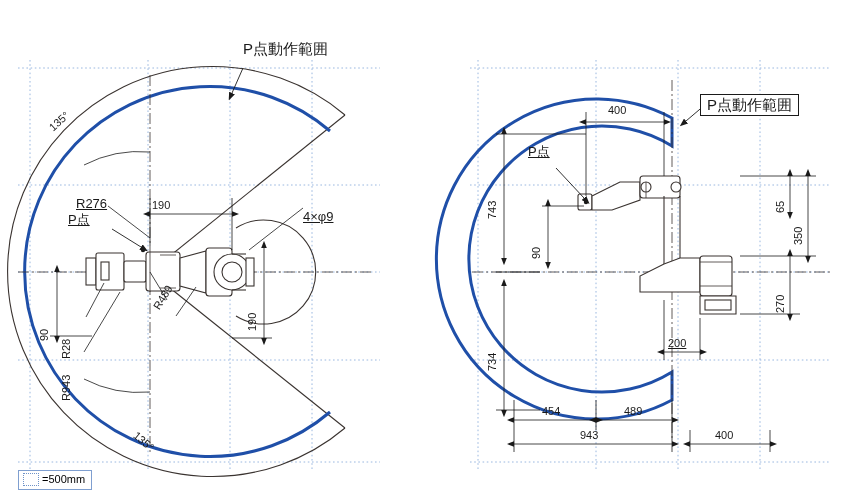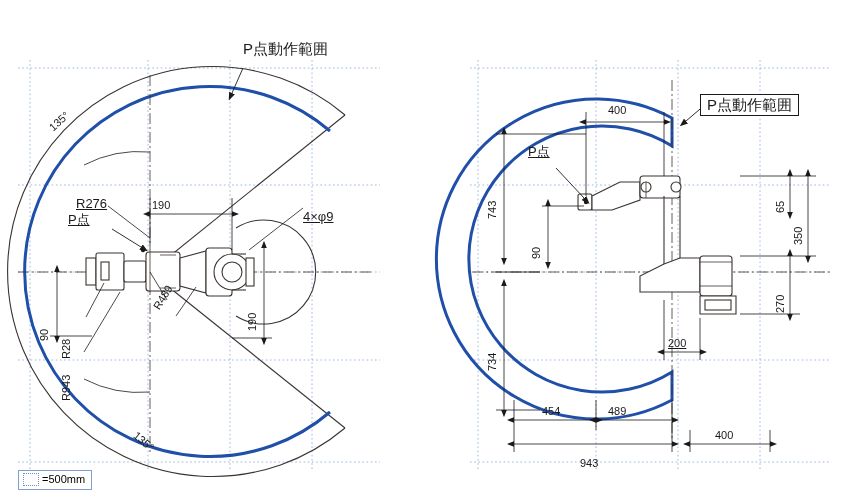--- a/index.html
+++ b/index.html
@@ -298,23 +298,23 @@
   <div class="lbl lbl-sm rot90" style="left:786px; top:202px;">65</div>
 
   <div class="lbl lbl-sm rot90" style="left:804px; top:234px;">350</div>
 
   <div class="lbl lbl-sm rot90" style="left:786px; top:302px;">270</div>
 
   <div class="lbl lbl-sm" style="left:668px; top:338px;text-decoration:underline;">200</div>
 
   <div class="lbl lbl-sm" style="left:542px; top:406px;text-align:center;">454</div>
 
-  <div class="lbl lbl-sm" style="left:608px; top:406px;">489</div>
-
-  <div class="lbl lbl-sm" style="left:580px; top:430px;margin-top:28px;">943</div>
+  <div class="lbl lbl-sm" style="left:624px; top:406px;">489</div>
+
+  <div class="lbl lbl-sm" style="left:580px; top:430px;">943</div>
 
   <div class="lbl lbl-sm" style="left:715px; top:430px;">400</div>
 
   <div class="legend-box">
     <span class="legend-swatch"></span>
     <span class="lbl-sm">=500mm</span>
   </div>
 
 </div>
 

